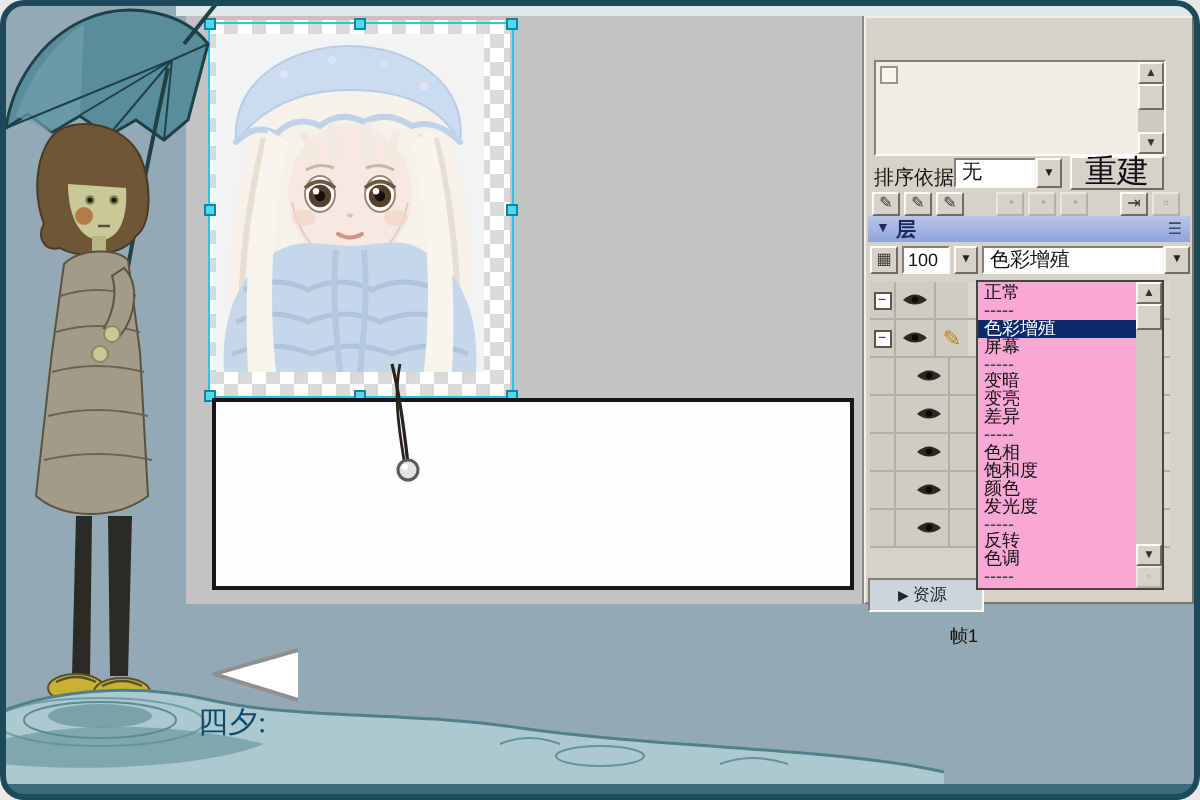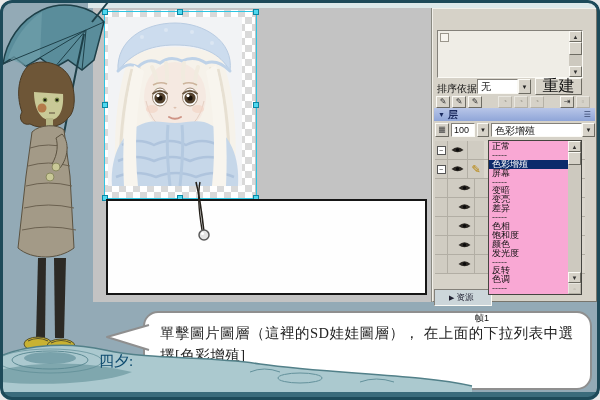--- a/index.html
+++ b/index.html
@@ -372,21 +372,18 @@
     <path d="M0,36 C40,26 92,28 132,38 C102,50 40,52 0,48 Z" fill="#7fa7ae"></path>
     <ellipse cx="50" cy="24" rx="26" ry="6" fill="#6d98a1" opacity="0.8"></ellipse>
     <ellipse cx="50" cy="26" rx="38" ry="9" fill="none" stroke="#5d8b94"></ellipse>
     <ellipse cx="50" cy="27" rx="52" ry="12" fill="none" stroke="#5d8b94" opacity="0.7"></ellipse>
     <ellipse cx="300" cy="44" rx="22" ry="5" fill="none" stroke="#63919b"></ellipse>
     <path d="M250,38 q14,-6 30,0 M360,48 q16,-6 34,0" stroke="#63919b" fill="none"></path>
     <rect y="58" width="600" height="8" fill="#3a6b7b"></rect>
   </svg>
 
   <div id="speaker">四夕:</div>
-  <div id="bubble">
-    <div id="bubble-text">單擊圖片圖層（這裡的SD娃娃圖層）， 在上面的下拉列表中選擇[色彩增殖]</div>
-  </div>
   <svg id="tail" width="48" height="38" viewBox="0 0 48 38">
     <path d="M46,7 L4,19 L46,32" fill="#ffffff" stroke="#8f8f8f" stroke-width="2" stroke-linejoin="round"></path>
   </svg>
 
   <div id="frame-border"></div>
 </div>
 
 </body></html>

